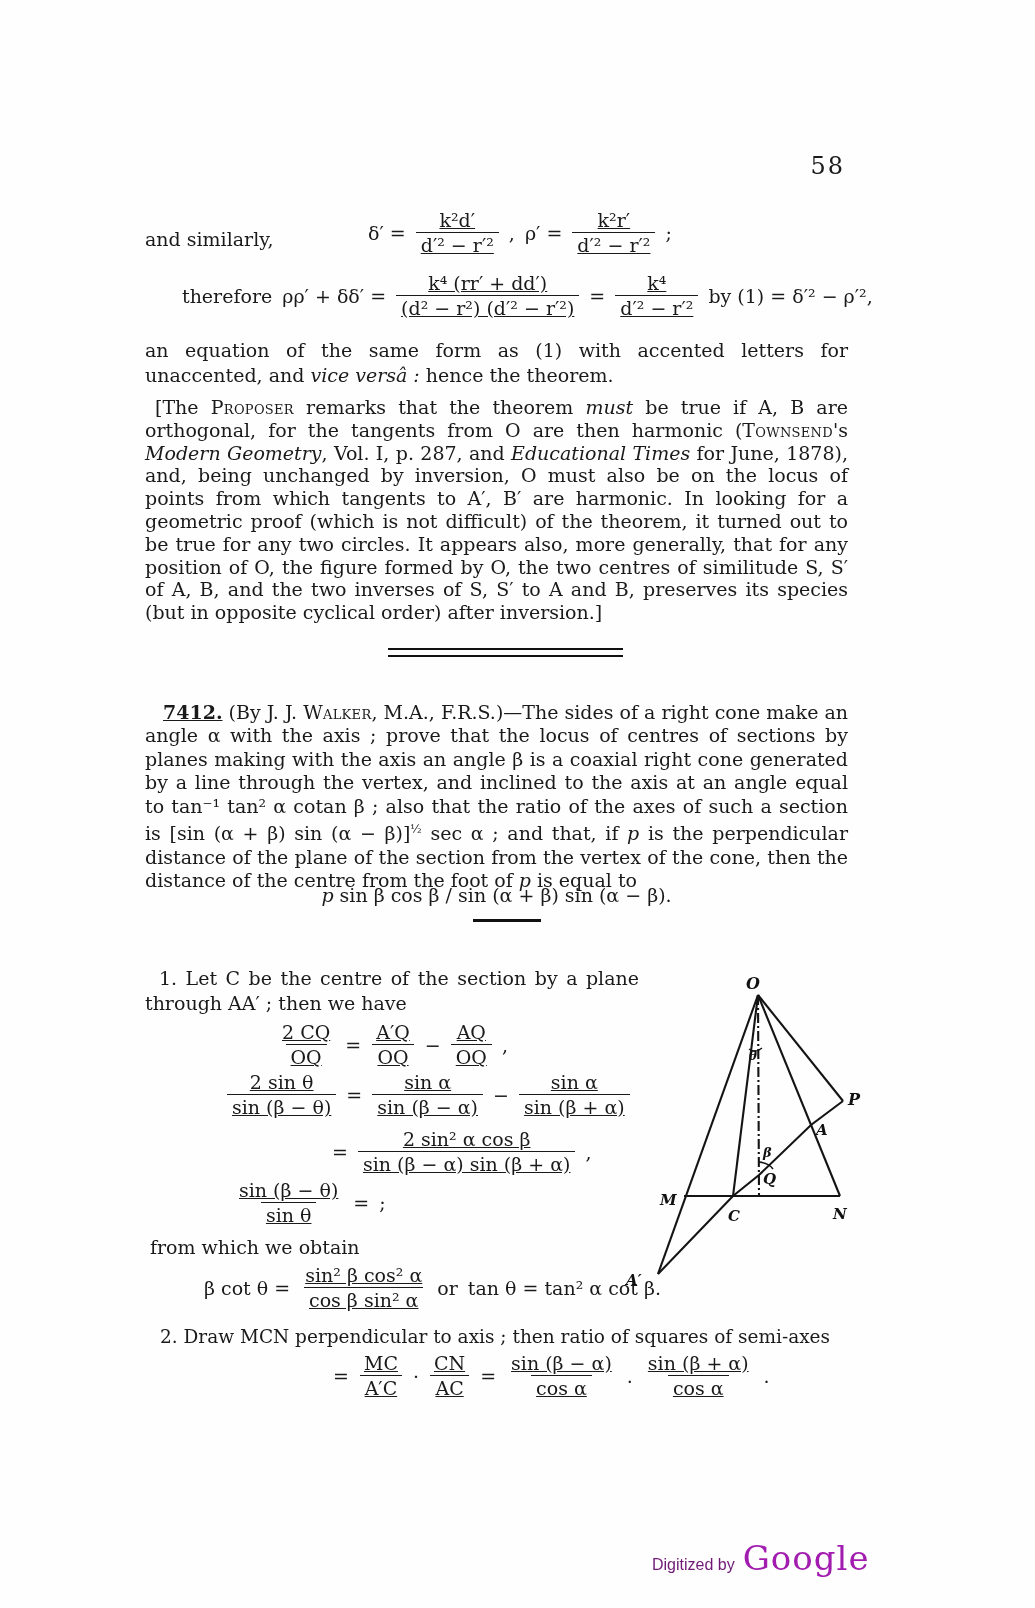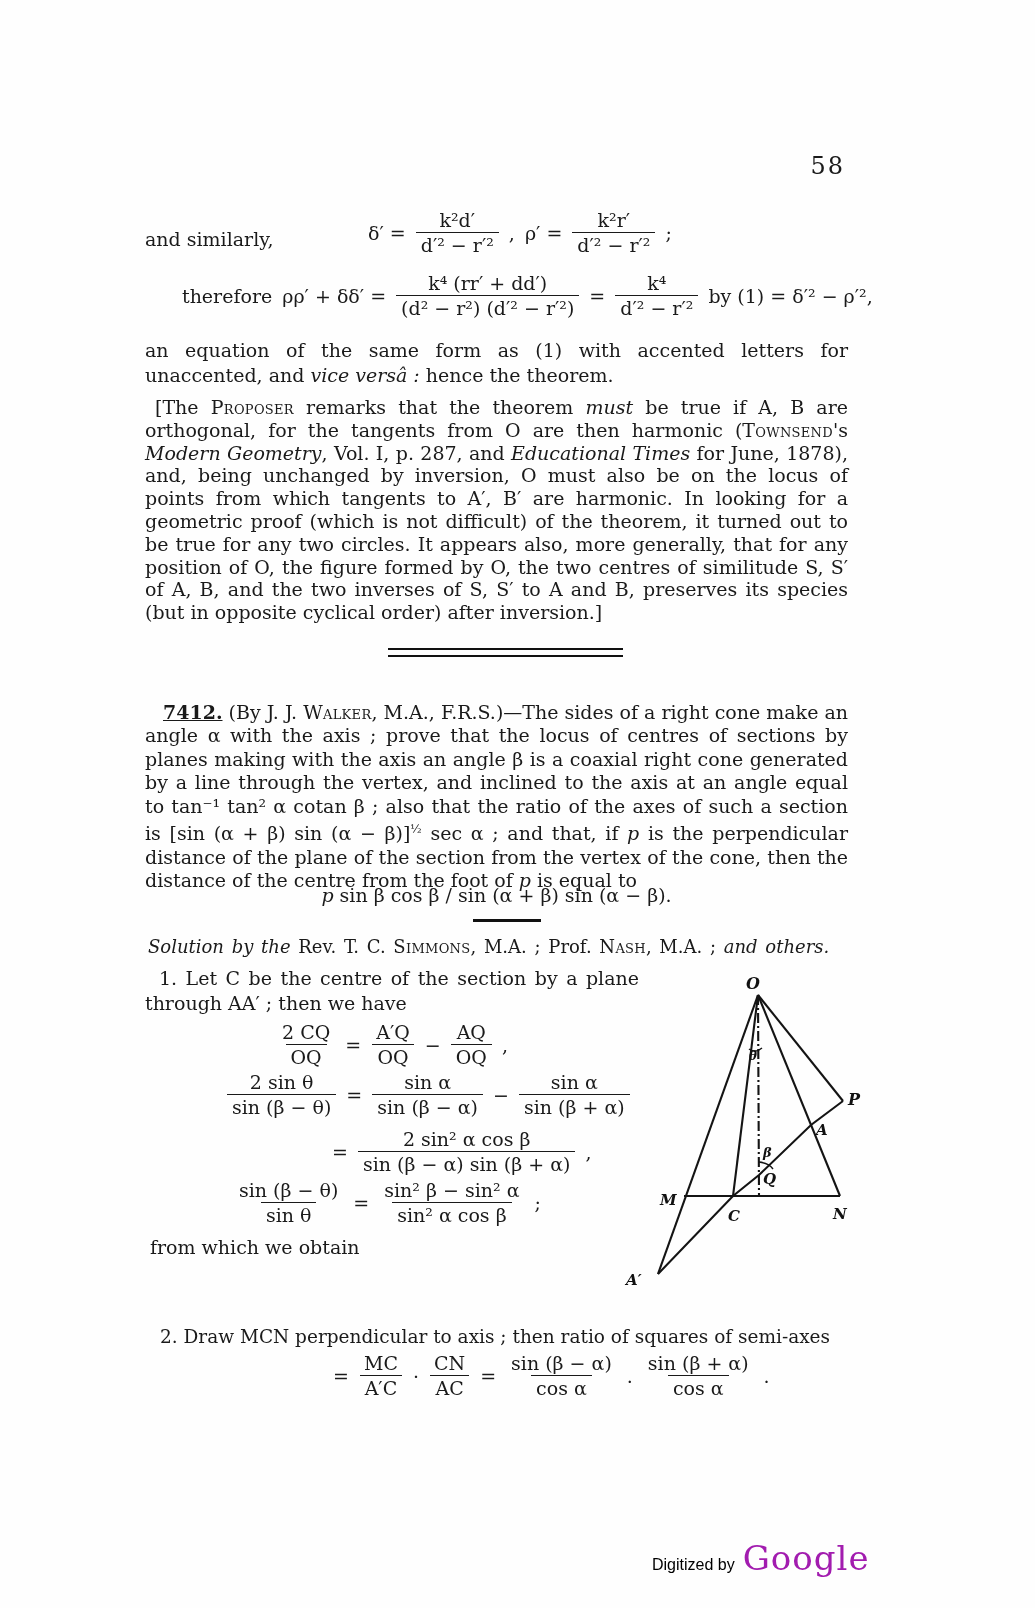--- a/index.html
+++ b/index.html
@@ -5,36 +5,36 @@
   html,body{margin:0;padding:0;background:#ffffff;}
   .page{position:relative;width:1035px;height:1608px;background:#fefefe;overflow:hidden;
         font-family:"DejaVu Serif",serif;color:#1a1a1a;}
   .abs{position:absolute;}
   .pagenum{font-size:24px;letter-spacing:2px;text-align:right;}
   .para{font-size:19px;text-align:justify;}
   .label-text{font-size:19px;}
   .mrow{display:flex;align-items:center;font-size:19px;}
   .mrow .tok{margin:0 5px;white-space:nowrap;}
   .frac{display:inline-flex;flex-direction:column;align-items:center;margin:0 5px;
-        font-size:19px;line-height:1.18;}
+        font-size:19px;line-height:1.18;text-decoration:underline;}
   .frac .num{padding:0 5px 1px 5px;white-space:nowrap;}
   .frac .den{border-top:1.7px solid #1a1a1a;padding:1px 5px 0 5px;white-space:nowrap;}
   .double-rule{height:9px;border-top:2.5px solid #111;border-bottom:2.5px solid #111;box-sizing:border-box;}
   .short-rule{height:3px;background:#111;}
   .center-formula{text-align:center;font-size:19px;}
   .byline{font-size:18px;white-space:nowrap;word-spacing:2px;}
   .nowrap-line{font-size:18.5px;white-space:nowrap;}
   .run-rm{}
   .run-it{font-style:italic;}
   .run-sc{font-variant:small-caps;letter-spacing:0.3px;}
   .run-b{font-weight:bold;text-decoration:underline;}
   .run-sup{vertical-align:super;font-size:0.62em;}
   .dlabel{font-family:"DejaVu Serif",serif;font-style:italic;font-weight:bold;fill:#111;}
   .wm{display:flex;align-items:baseline;gap:8px;}
-  .wm-prefix{font-family:"Liberation Sans",sans-serif;font-size:16px;color:#000000;}
+  .wm-prefix{font-family:"Liberation Sans",sans-serif;font-size:16px;color:#701a75;}
   .wm-logo{font-family:"DejaVu Serif",serif;font-size:34px;color:#a21caf;letter-spacing:1px;}
 </style>
 </head>
 <body>
 
 <div class="page">
 
   <div class="abs pagenum" style="left:145px;top:152px;width:700px;">58</div>
 
   <div class="abs label-text" style="left:145px;top:228px;">and similarly,</div>
@@ -74,21 +74,20 @@
   <div class="abs para" style="left:145px;top:396px;width:703px;line-height:22.8px;text-indent:10px;"><span class="run-rm">[The </span><span class="run-sc">Proposer</span><span class="run-rm"> remarks that the theorem </span><span class="run-it">must</span><span class="run-rm"> be true if A, B are orthogonal, for the tangents from O are then harmonic (</span><span class="run-sc">Townsend</span><span class="run-rm">'s </span><span class="run-it">Modern Geometry</span><span class="run-rm">, Vol. I, p. 287, and </span><span class="run-it">Educational Times</span><span class="run-rm"> for June, 1878), and, being unchanged by inversion, O must also be on the locus of points from which tangents to A′, B′ are harmonic.  In looking for a geometric proof (which is not difficult) of the theorem, it turned out to be true for any two circles.  It appears also, more generally, that for any position of O, the figure formed by O, the two centres of similitude S, S′ of A, B, and the two inverses of S, S′ to A and B, preserves its species (but in opposite cyclical order) after inversion.]</span></div>
 
   <div class="abs double-rule" style="left:388px;top:648px;width:235px;"></div>
 
   <div class="abs para" style="left:145px;top:701px;width:703px;line-height:23.4px;text-indent:18px;"><span class="run-b">7412.</span><span class="run-rm">  (By J. J. </span><span class="run-sc">Walker</span><span class="run-rm">, M.A., F.R.S.)—The sides of a right cone make an angle α with the axis ; prove that the locus of centres of sections by planes making with the axis an angle β is a coaxial right cone generated by a line through the vertex, and inclined to the axis at an angle equal to tan⁻¹ tan² α cotan β ; also that the ratio of the axes of such a section is [sin (α + β) sin (α − β)]</span><span class="run-sup">½</span><span class="run-rm"> sec α ; and that, if </span><span class="run-it">p</span><span class="run-rm"> is the perpendicular distance of the plane of the section from the vertex of the cone, then the distance of the centre from the foot of </span><span class="run-it">p</span><span class="run-rm"> is equal to</span></div>
 
   <div class="abs center-formula" style="left:145px;top:884px;width:703px;"><span class="run-it">p</span><span class="run-rm"> sin β cos β / sin (α + β) sin (α − β).</span></div>
 
   <div class="abs short-rule" style="left:473px;top:919px;width:68px;"></div>
 
-  <div class="abs byline" style="left:148px;top:936px;width:700px;"><span class="run-it">Solution by the</span><span class="run-rm"> Rev. T. C. </span><span class="run-sc">Simmons</span><span class="run-rm">, M.A. ;  Prof. </span><span class="run-sc">Nash</span><span class="run-rm">, M.A. ; </span><span class="run-it">and others.</span></div>
 
   <div class="abs para" style="left:145px;top:966px;width:494px;line-height:24.5px;text-indent:14px;"><span class="run-rm">1.  Let C be the centre of the section by a plane through AA′ ;  then we have</span></div>
 
   <div class="abs mrow" style="left:272px;top:1021px;">
       <span class="frac">
         <span class="num">2 CQ</span>
         <span class="den">OQ</span>
       </span>
       <span class="tok">=</span>
       <span class="frac">
@@ -128,29 +127,34 @@
       </span>
       <span class="tok">,</span>
     </div>
 
   <div class="abs mrow" style="left:229px;top:1179px;">
       <span class="frac">
         <span class="num">sin (β − θ)</span>
         <span class="den">sin θ</span>
       </span>
       <span class="tok">=</span>
-      <span class="frac">
-        <span class="num">sin² β − sin² α</span>
-        <span class="den">sin² α cos β</span>
-      </span>
       <span class="tok">;</span>
     </div>
 
   <div class="abs label-text" style="left:150px;top:1236px;">from which we obtain</div>
 
+  <div class="abs mrow" style="left:199px;top:1264px;">
+      <span class="tok">β cot θ =</span>
+      <span class="frac">
+        <span class="num">sin² β cos² α</span>
+        <span class="den">cos β sin² α</span>
+      </span>
+      <span class="tok">or</span>
+      <span class="tok">tan θ = tan² α cot β.</span>
+    </div>
 
   <div class="abs nowrap-line" style="left:160px;top:1326px;">2.  Draw MCN perpendicular to axis ;  then ratio of squares of semi-axes</div>
 
   <div class="abs mrow" style="left:328px;top:1352px;">
       <span class="tok">=</span>
       <span class="frac">
         <span class="num">MC</span>
         <span class="den">A′C</span>
       </span>
       <span class="tok">·</span>

